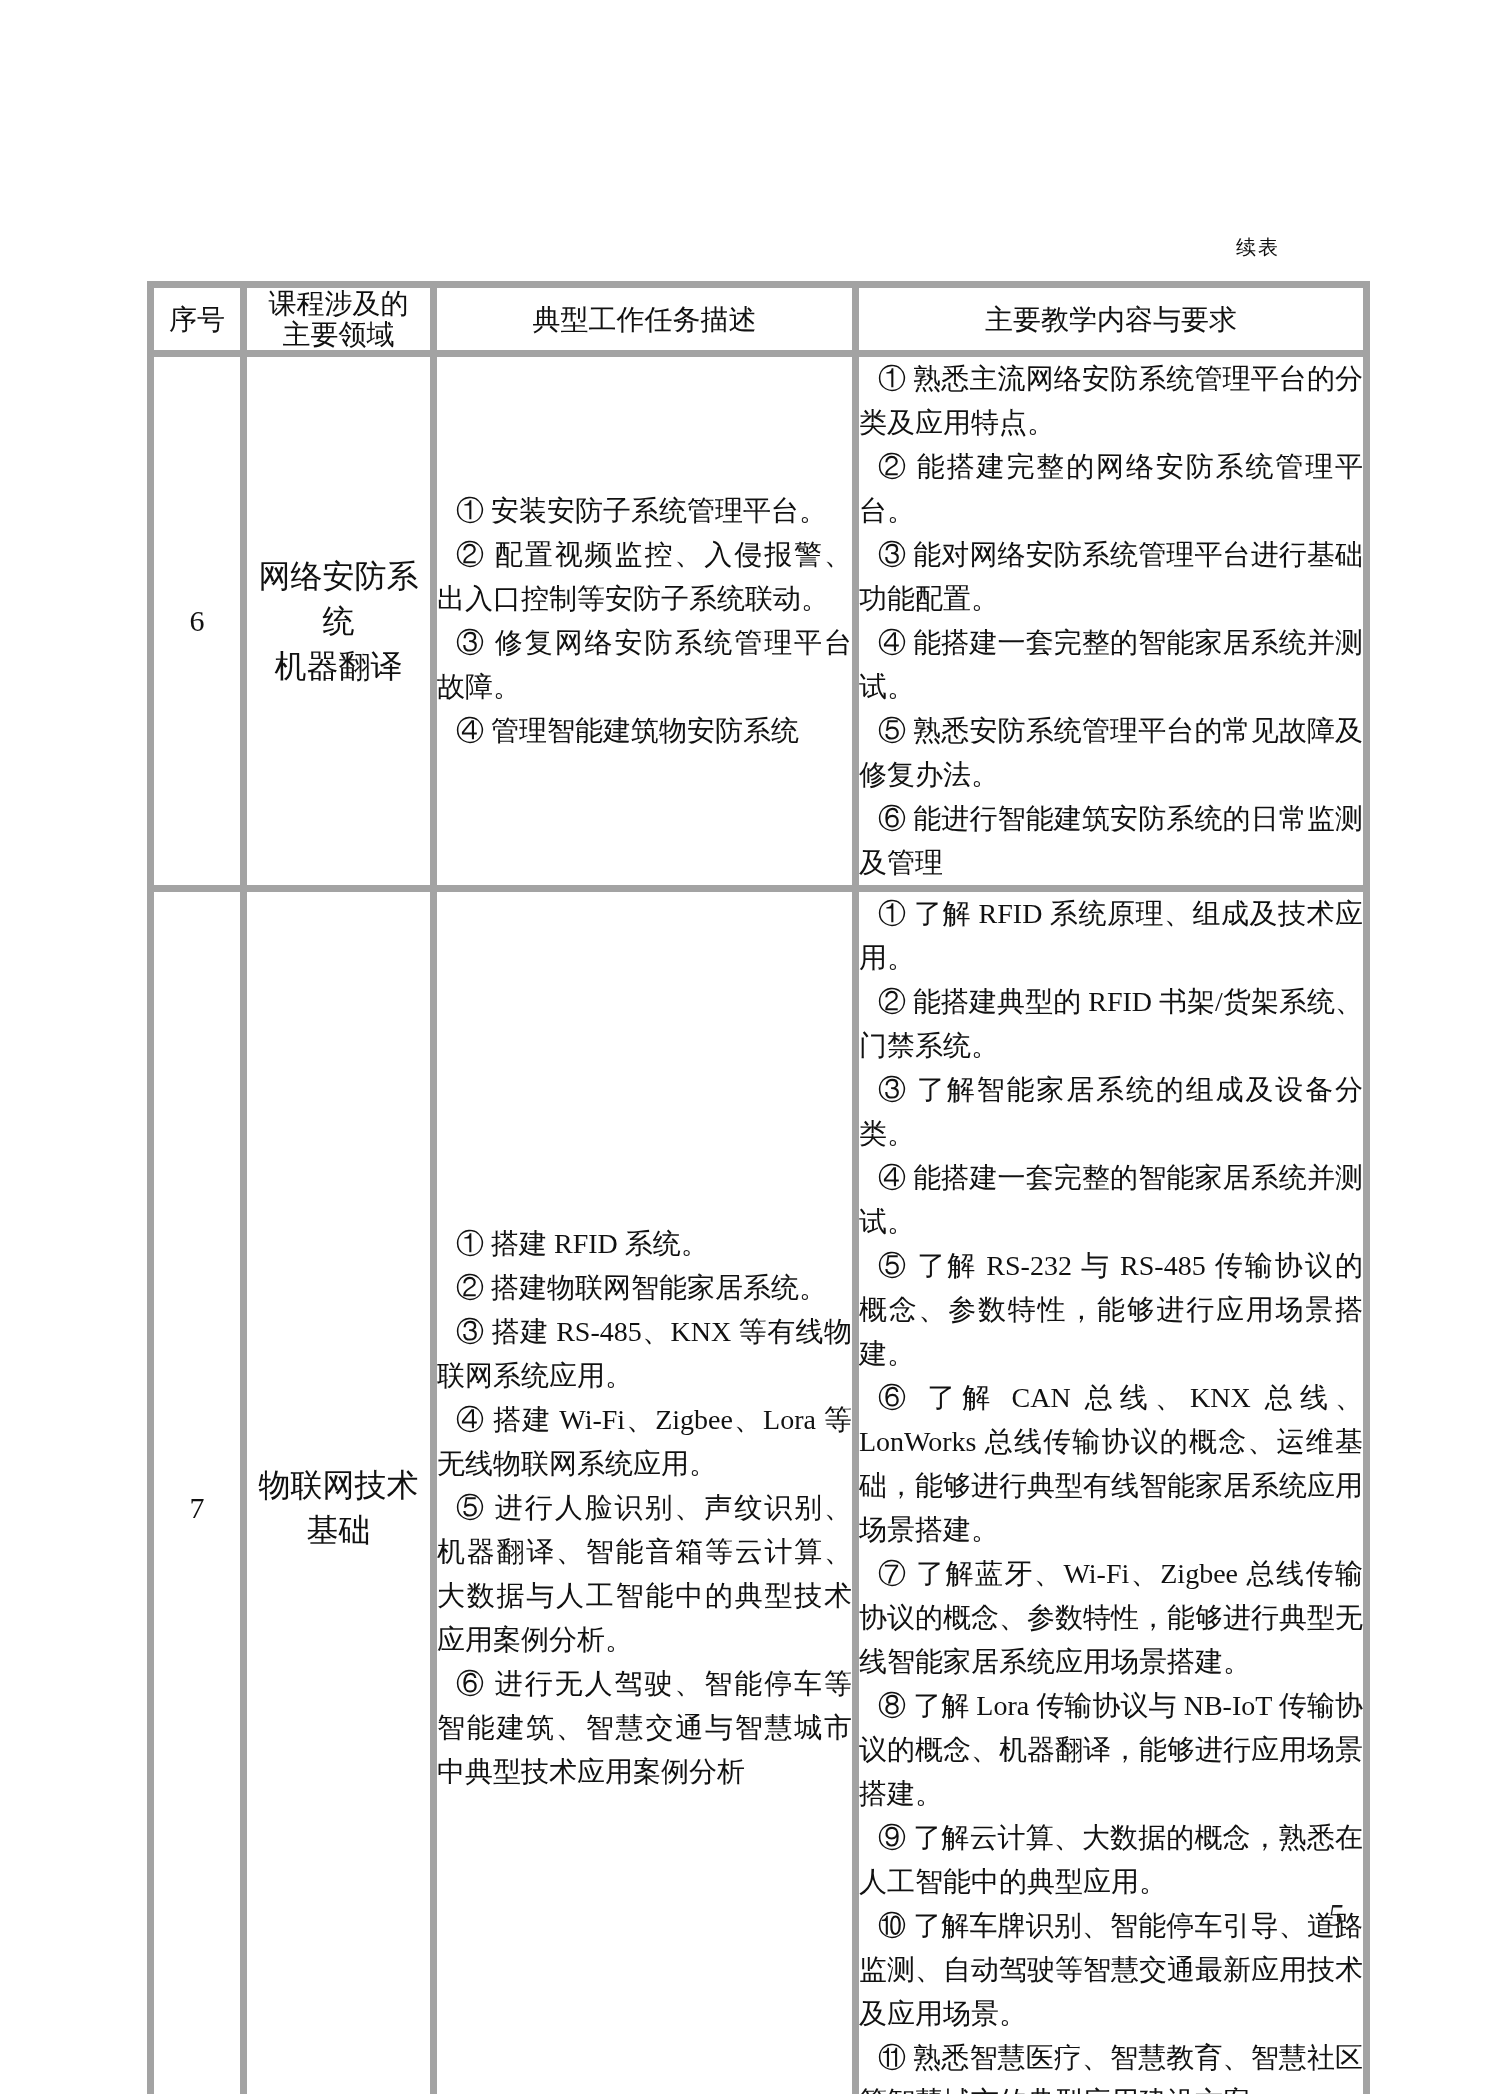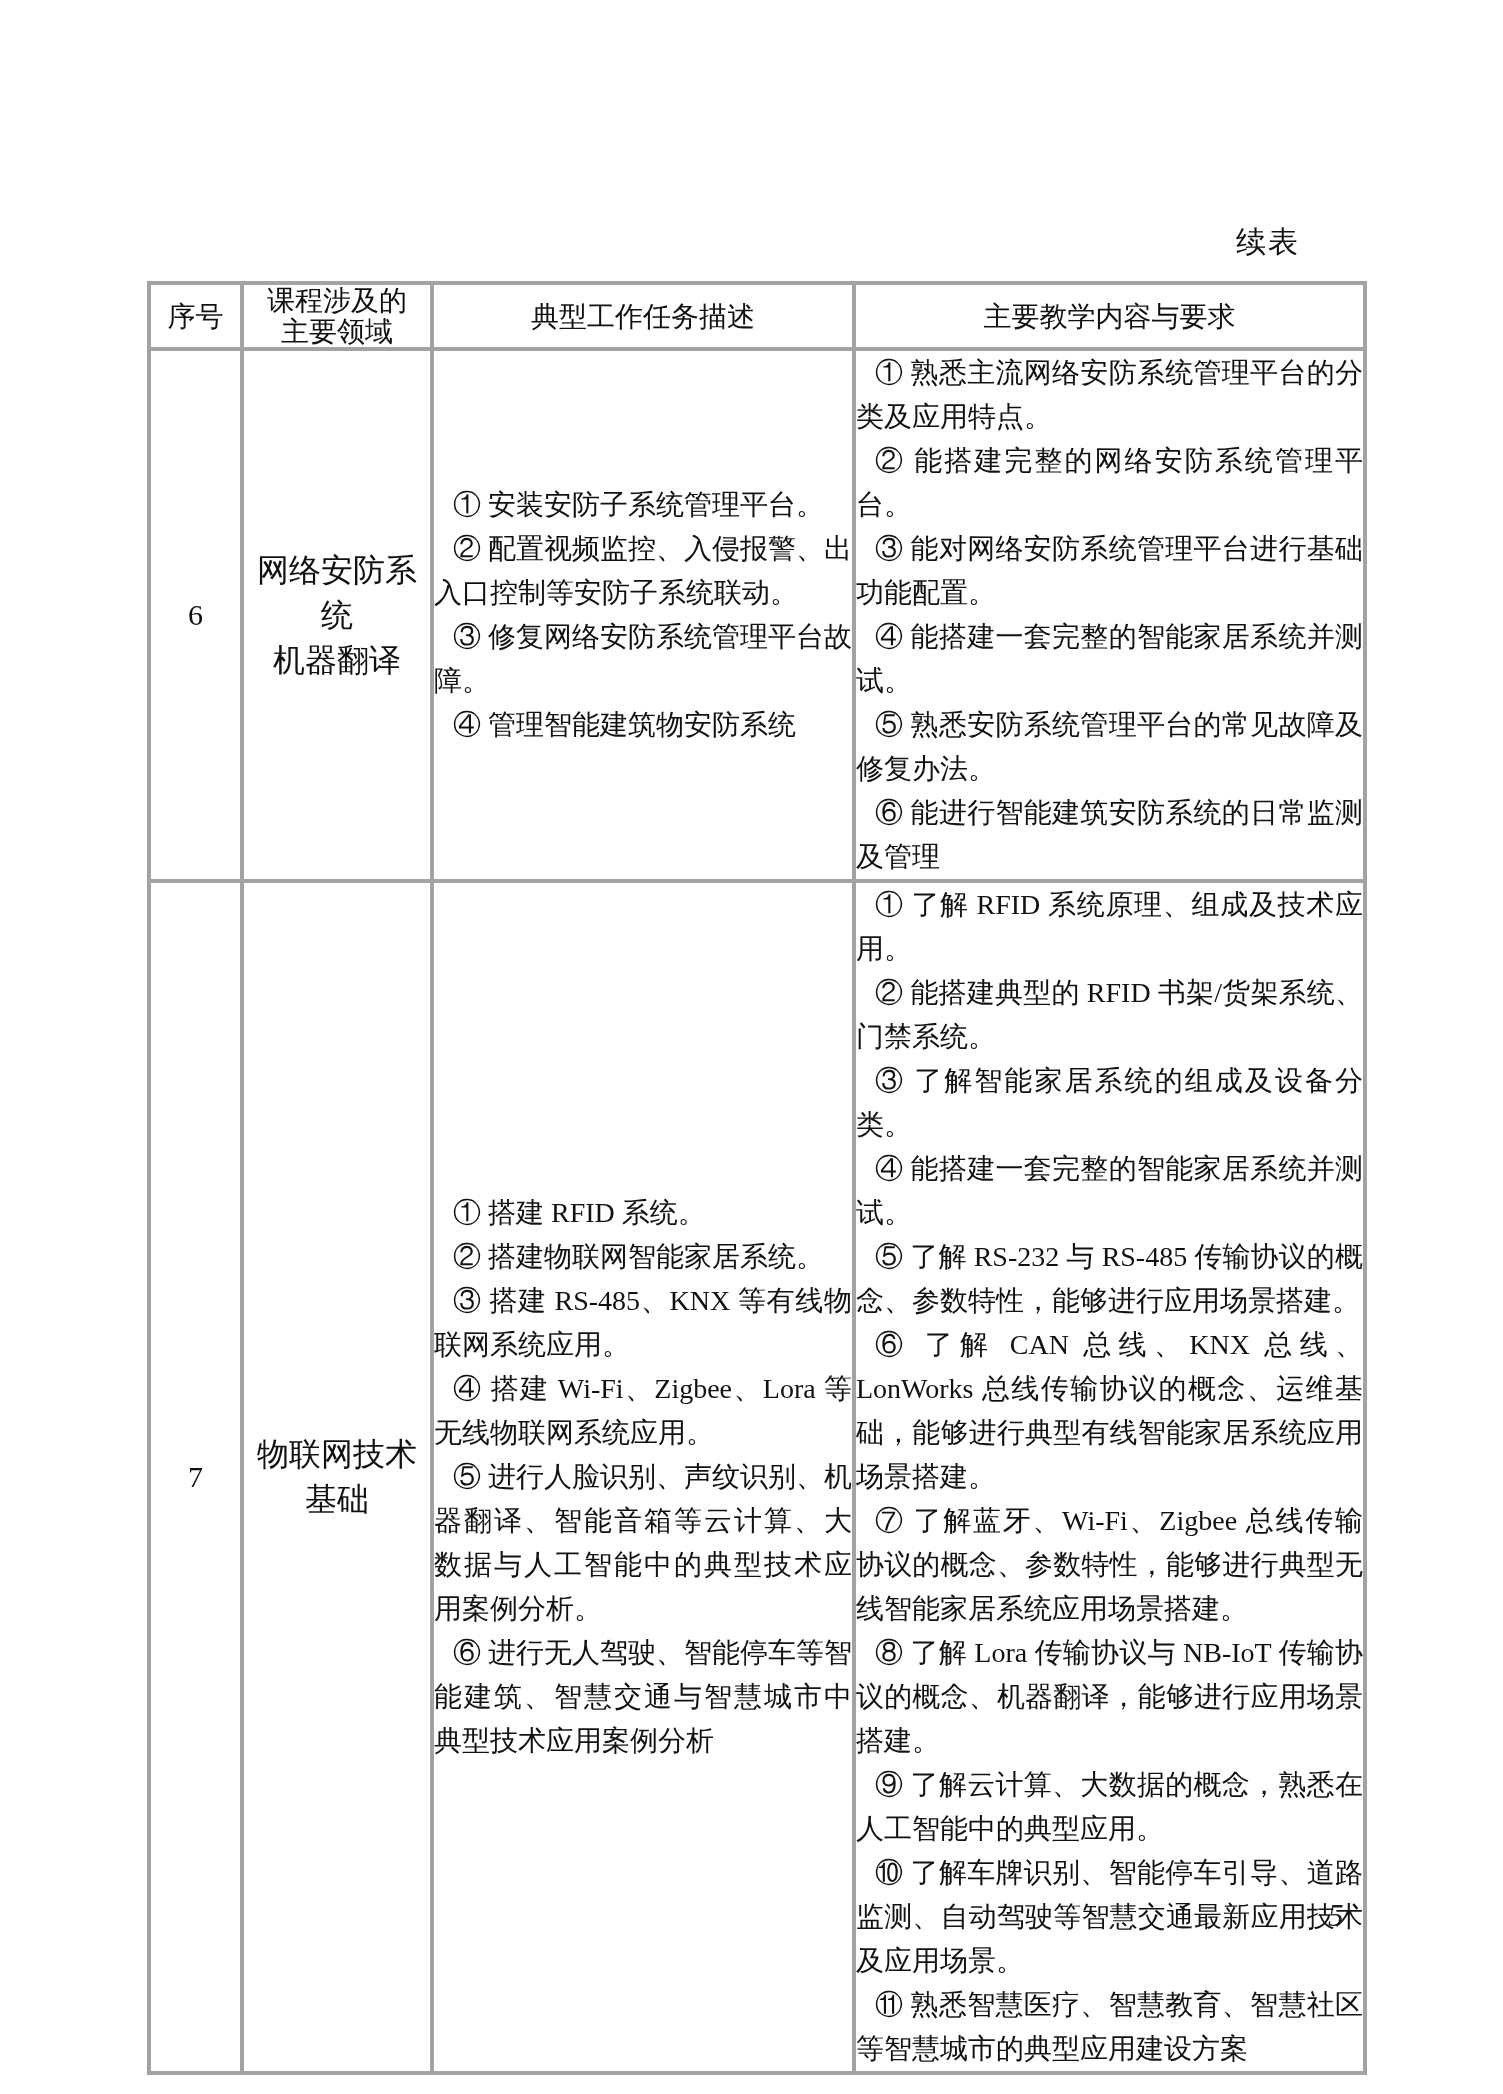--- a/index.html
+++ b/index.html
@@ -12,36 +12,36 @@
     width: 1503px;
     height: 2094px;
     background: #ffffff;
     font-family: "Liberation Serif", "DejaVu Serif", serif;
     color: #111111;
     overflow: hidden;
   }
   .continued-label {
     position: absolute;
     left: 1236px;
-    top: 222px;
-    font-size: 30px;
+    top: 234px;
+    font-size: 20px;
     letter-spacing: 2px;
     color: #111111;
   }
   table.course-table {
     position: absolute;
     left: 147px;
     top: 281px;
     width: 1216px;
     border-collapse: collapse;
     table-layout: fixed;
     border: 4px solid #000000;
   }
   table.course-table td, table.course-table th {
-    border: 4px solid #a3a3a3;
+    border: 7px solid #a3a3a3;
     padding: 0;
     font-weight: normal;
     vertical-align: middle;
     overflow: hidden;
   }
   tr.header-row { height: 64px; }
   tr.row-6 { height: 486px; }
   tr.row-7 { height: 983px; }
   th.hcell {
     font-size: 28px;

